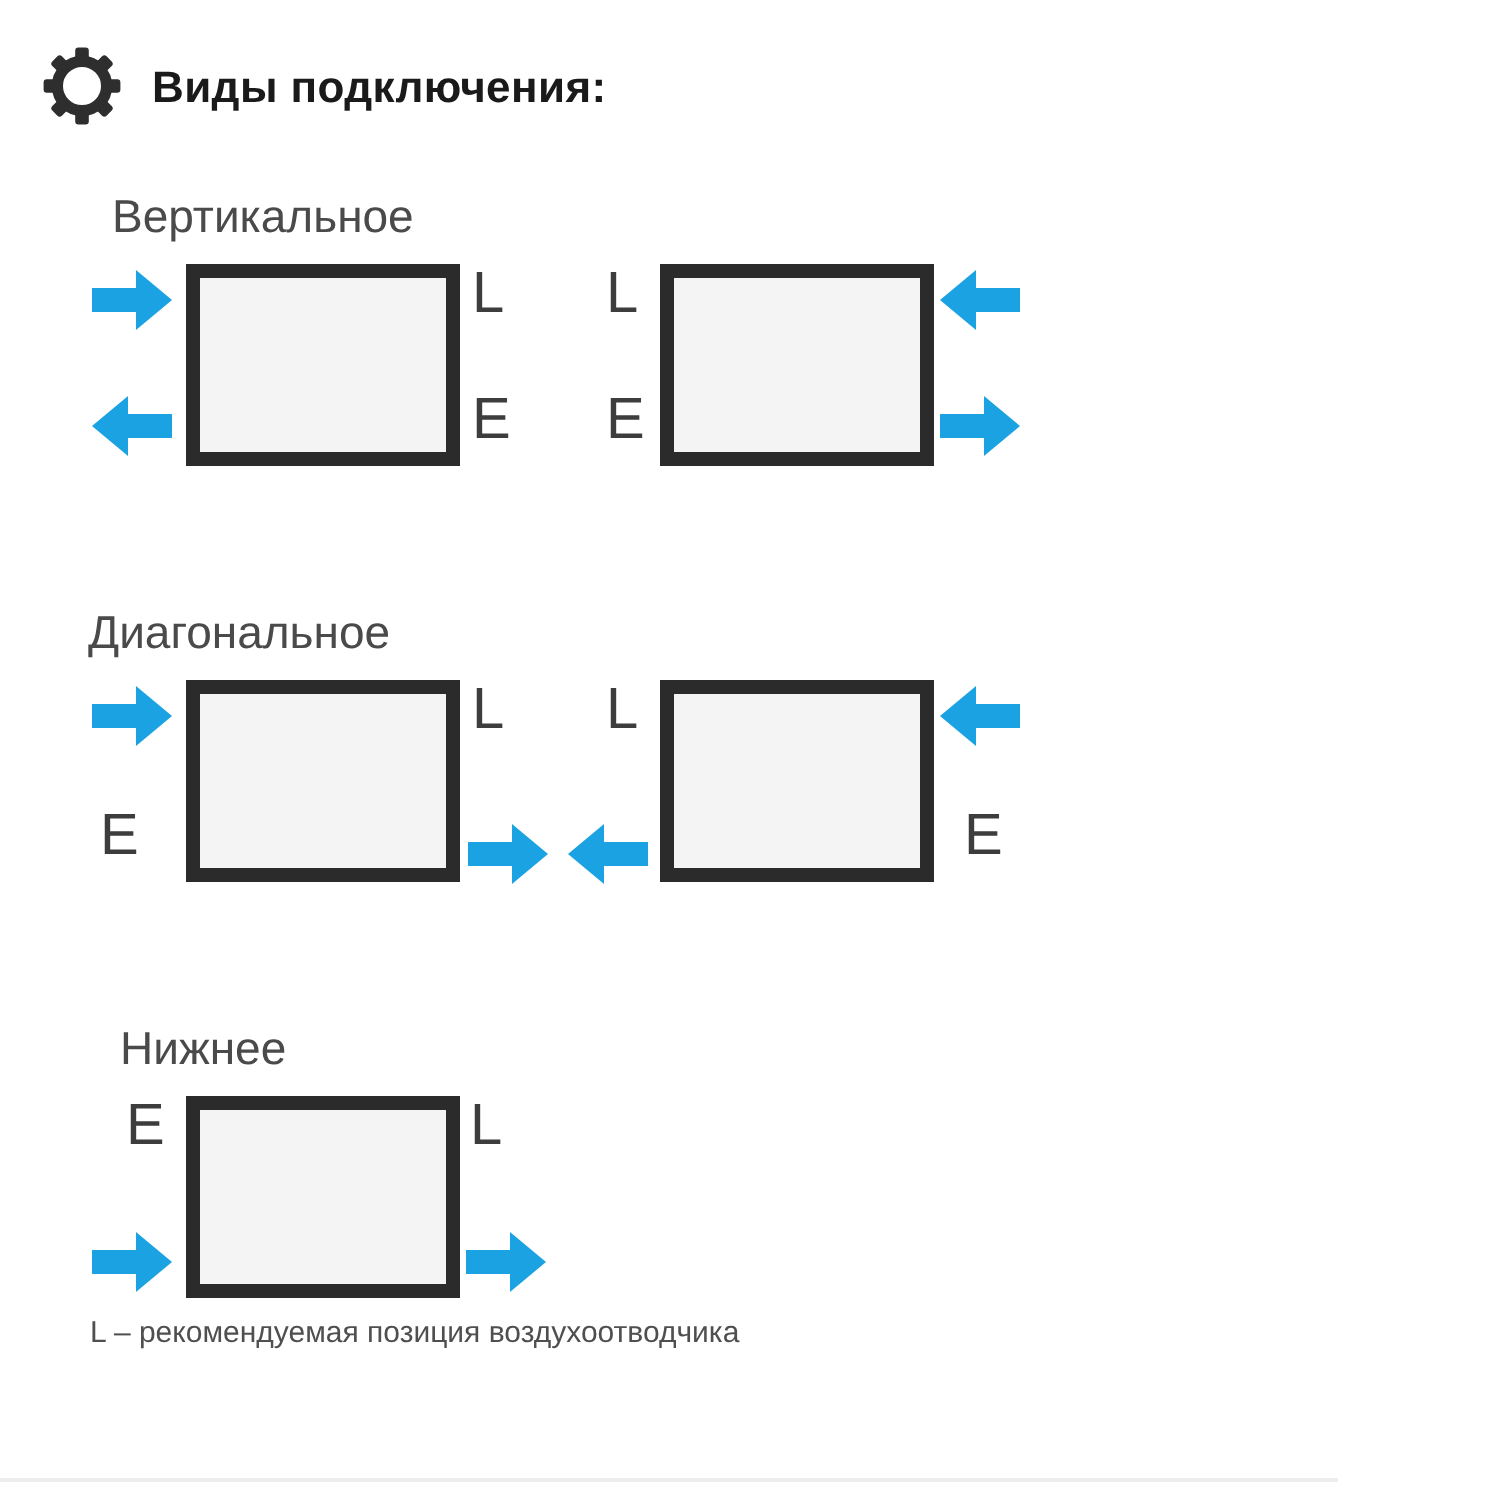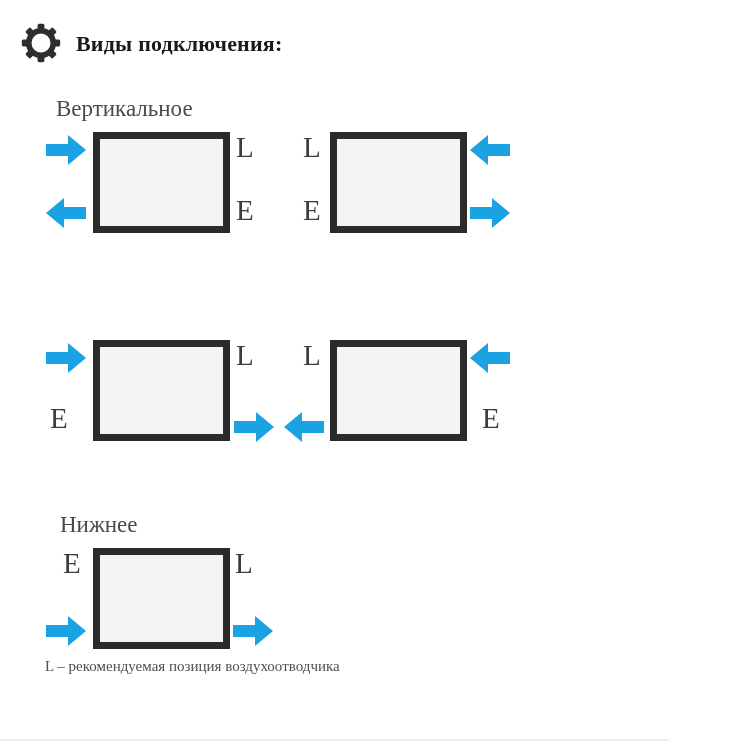--- a/index.html
+++ b/index.html
@@ -8,21 +8,21 @@
     --radiator-fill:#F4F4F4;
     --label-color:#3D3D3D;
     --section-title-color:#4A4A4A;
     --header-color:#1A1A1A;
     --legend-color:#4F4F4F;
     --hairline:#EDEDED;
   }
   html,body{margin:0;padding:0;background:#fff;}
   .page{
     position:relative;width:669px;height:750px;background:#ffffff;overflow:hidden;
-    font-family:Liberation Serif, serif;
+    font-family:Liberation Sans, sans-serif;
   }
   .hdr-icon{position:absolute;left:21px;top:23px;width:40px;height:40px;}
   .page-title{
     position:absolute;left:76px;top:31px;margin:0;
     font-size:22px;font-weight:bold;color:var(--header-color);letter-spacing:.2px;
   }
   .section-title{
     position:absolute;font-size:23px;font-weight:400;color:var(--section-title-color);
     line-height:1;white-space:nowrap;
   }
@@ -70,20 +70,21 @@
   <div class="radiator" style="left:93px;top:132px"></div>
   <div class="pt-label" style="left:236px;top:133px">L</div>
   <div class="pt-label" style="left:236px;top:196px">E</div>
 
   <div class="pt-label" style="left:303px;top:133px">L</div>
   <div class="pt-label" style="left:303px;top:196px">E</div>
   <div class="radiator" style="left:330px;top:132px"></div>
   <div class="arrow left" style="left:470px;top:135px"></div>
   <div class="arrow right" style="left:470px;top:198px"></div>
 
+  <div class="section-title" style="left:44px;top:305px">Диагональное</div>
 
   <div class="arrow right" style="left:46px;top:343px"></div>
   <div class="radiator" style="left:93px;top:340px"></div>
   <div class="pt-label" style="left:50px;top:404px">E</div>
   <div class="pt-label" style="left:236px;top:341px">L</div>
   <div class="arrow right" style="left:234px;top:412px"></div>
 
   <div class="arrow left" style="left:284px;top:412px"></div>
   <div class="pt-label" style="left:303px;top:341px">L</div>
   <div class="radiator" style="left:330px;top:340px"></div>

